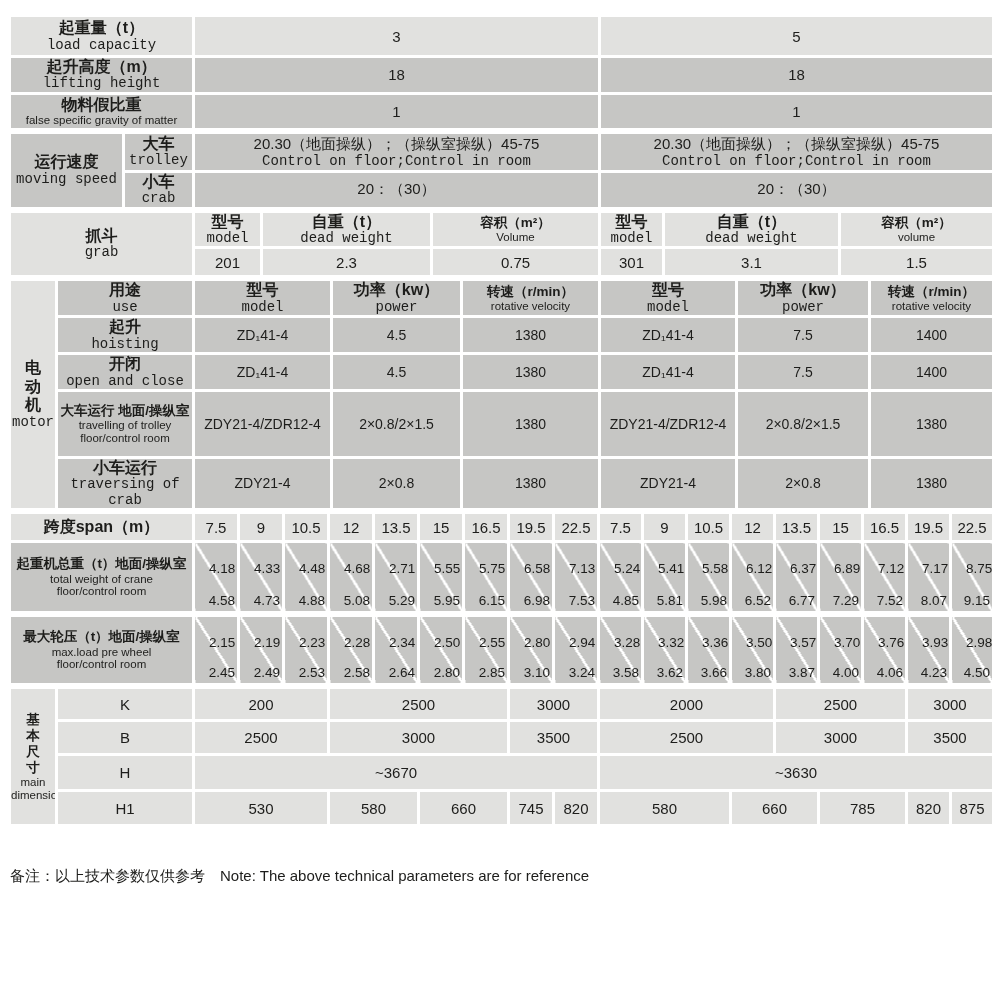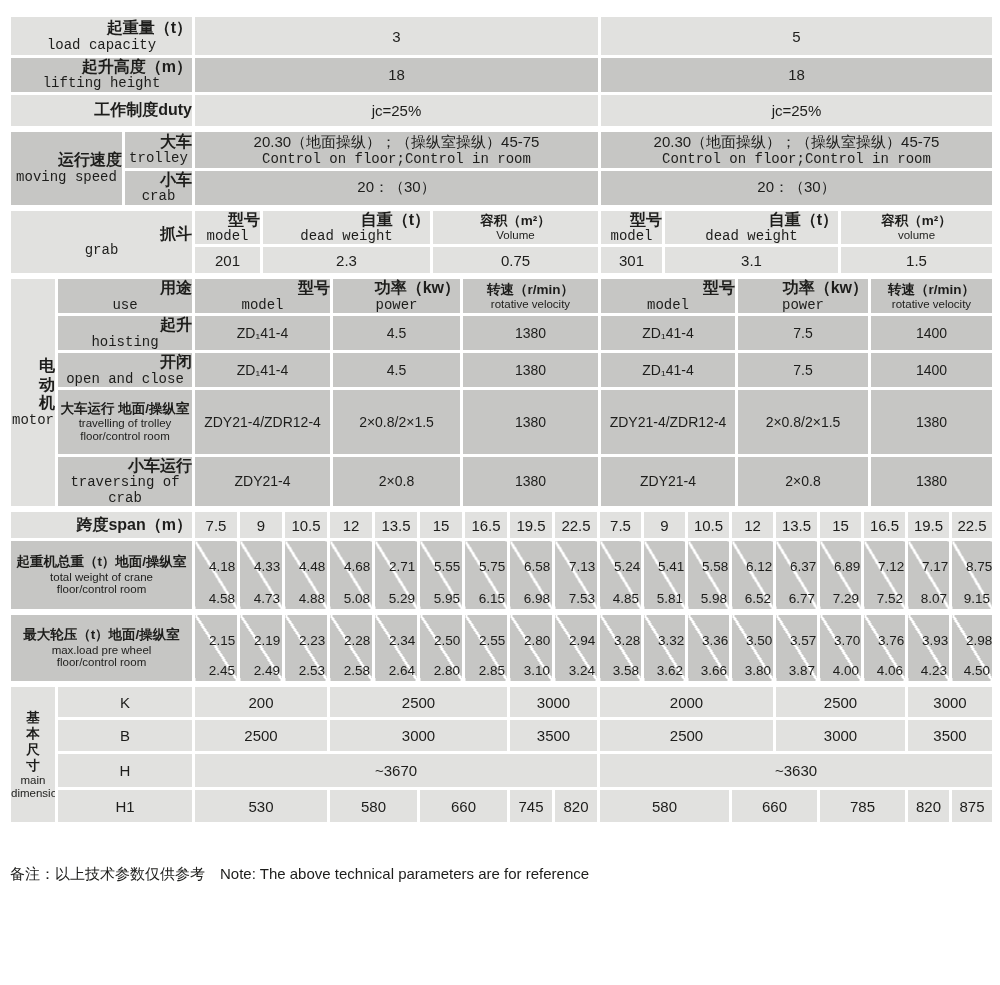--- a/index.html
+++ b/index.html
@@ -6,21 +6,21 @@
   body{
     width:1000px;height:985px;background:#fff;
     font-family:"Liberation Sans","DejaVu Sans",sans-serif;
     color:#1d1d1b;
   }
   .sheet{padding:14px 8px 0 8px;}
   table{border-collapse:collapse;table-layout:fixed;width:984px;}
   td{border:3px solid #fff;text-align:center;vertical-align:middle;padding:0;overflow:hidden;}
   .lt{background:#e1e1df;}
   .dk{background:#c6c6c4;}
-  .zh{font-size:16px;font-weight:bold;line-height:1.15;text-align:right;}
+  .zh{font-size:16px;font-weight:bold;line-height:1.15;}
   .zh-sm{font-size:13.5px;font-weight:bold;line-height:1.2;}
   .en{font-size:14px;line-height:1.1;font-family:Liberation Mono, monospace;}
   .en-sm{font-size:11.5px;line-height:1.1;}
   .val{font-size:15px;}
   .val-sm{font-size:14px;}
   .vert{white-space:pre-line;}
   tr.h38>td{height:38px;} tr.h33>td{height:33px;} tr.h31>td{height:31px;}
   tr.h36>td{height:36px;} tr.h29>td{height:29px;} tr.h32>td{height:32px;}
   tr.h26>td{height:26px;} tr.h34>td{height:34px;} tr.h64>td{height:64px;}
   tr.h68>td{height:68px;} tr.h66>td{height:66px;} tr.h30>td{height:30px;}
@@ -59,26 +59,27 @@
       <td class="lt val">5</td>
     </tr>
     <tr class="h33">
       <td class="dk">
         <div class="zh">起升高度（m）</div>
         <div class="en">lifting height</div>
       </td>
       <td class="dk val">18</td>
       <td class="dk val">18</td>
     </tr>
-    <tr class="h31">
-      <td class="lt">
-        <div class="zh">工作制度duty</div>
-      </td>
-      <td class="lt val">jc=25%</td>
-      <td class="lt val">jc=25%</td>
+    <tr class="h33">
+      <td class="dk">
+        <div class="zh">物料假比重</div>
+        <div class="en-sm">false specific gravity of matter</div>
+      </td>
+      <td class="dk val">1</td>
+      <td class="dk val">1</td>
     </tr>
   </tbody>
     </table>
 
   <table>
     <colgroup>
         <col style="width:114px">
         <col style="width:70px">
         <col style="width:406px">
         <col style="width:394px">

